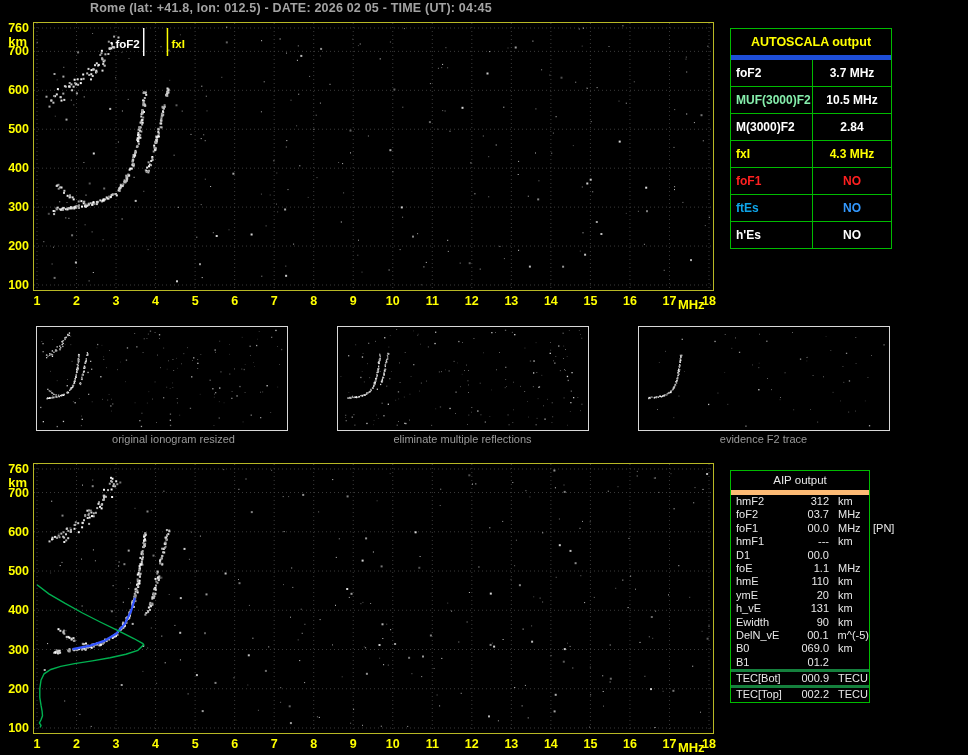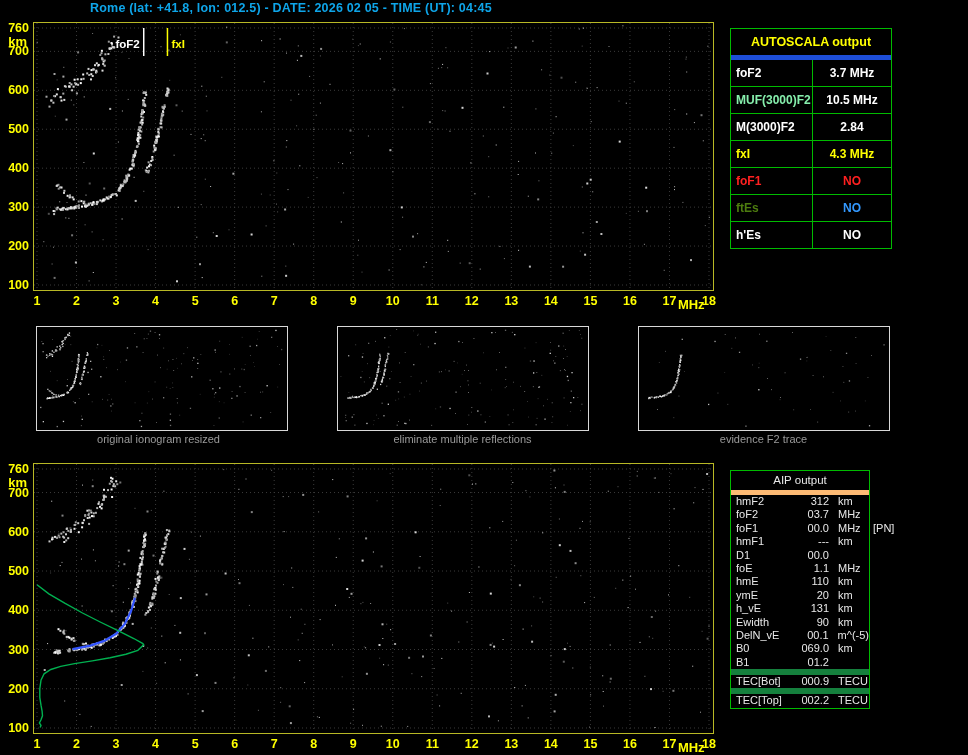--- a/index.html
+++ b/index.html
@@ -1,18 +1,18 @@
 <!DOCTYPE html>
 <html><head>
 <meta charset="utf-8">
 <style>
   html,body{margin:0;padding:0;background:#000;}
   .page{position:relative;width:968px;height:755px;background:#000;overflow:hidden;
         font-family:"Liberation Sans",sans-serif;}
-  .title{position:absolute;left:90px;top:1px;color:#0ea5e9;font-size:12.5px;font-weight:bold;
+  .title{position:absolute;left:90px;top:1px;color:#a3a3a3;font-size:12.5px;font-weight:bold;
          letter-spacing:.2px;white-space:nowrap;}
   #plots{position:absolute;left:0;top:0;}
   .caption{position:absolute;top:433px;width:251px;text-align:center;color:#9a9a9a;font-size:11px;}
   
   #autoscala{position:absolute;left:730px;top:28px;width:160px;border:1px solid #00bb00;background:#000;}
   .as-header{height:26px;line-height:26px;text-align:center;color:#ffff00;font-weight:bold;
              font-size:12.5px;border-bottom:5px solid #1d4ed8;}
   .as-row{display:flex;height:26px;line-height:26px;border-bottom:1px solid #00bb00;
           font-size:12px;font-weight:bold;}
   .as-row:last-child{border-bottom:none;}
@@ -22,21 +22,21 @@
   #aip{position:absolute;left:730px;top:470px;width:138px;border:1px solid #00bb00;background:#000;
        color:#e8e8e8;font-size:11px;}
   .aip-header{height:19px;line-height:19px;text-align:center;border-bottom:5px solid #fdba74;
               font-size:11.5px;color:#e8e8e8;}
   .aip-row{position:relative;display:flex;height:13.4px;line-height:13.4px;padding-left:5px;}
   .aip-name{width:57px;}
   .aip-val{width:36px;text-align:right;}
   .aip-unit{margin-left:9px;white-space:nowrap;}
   .aip-note{position:absolute;left:142px;top:0;white-space:nowrap;color:#e8e8e8;}
   .tec-row{position:relative;display:flex;height:13.4px;line-height:13.4px;padding-left:5px;
-           border-top:6px solid #15803d;}
+           border-top:3px solid #15803d;}
 </style>
 </head>
 <body>
 
 <div class="page">
 
   <div class="title">Rome (lat: +41.8, lon: 012.5) - DATE: 2026 02 05 - TIME (UT): 04:45</div>
 
   <svg id="plots" width="968" height="755">
       <g>
@@ -2205,21 +2205,21 @@
           <rect x="758.2" y="389.1" width="1.3" height="1.3" fill="rgb(214,214,214)"></rect>
           <rect x="868.9" y="425.1" width="1.3" height="1.3" fill="rgb(169,169,169)"></rect>
           <rect x="735.3" y="337.6" width="0.7" height="0.7" fill="rgb(209,209,209)"></rect>
           <rect x="724.8" y="334.1" width="0.7" height="0.7" fill="rgb(194,194,194)"></rect>
           <rect x="871.3" y="355.2" width="0.7" height="0.7" fill="rgb(170,170,170)"></rect>
           <rect x="799.9" y="358.5" width="1.3" height="1.3" fill="rgb(146,146,146)"></rect>
         </g>
       </g>
     </svg>
 
-  <div class="caption" style="left:33px">original ionogram resized</div>
+  <div class="caption" style="left:48px">original ionogram resized</div>
   <div class="caption" style="left:337px">eliminate multiple reflections</div>
   <div class="caption" style="left:638px">evidence F2 trace</div>
 
   <div id="autoscala">
     <div class="as-header">AUTOSCALA output</div>
     <div id="as-rows">
         <div class="as-row">
           <div class="as-name" style="color: rgb(255, 255, 255);">foF2</div>
           <div class="as-val" style="color: rgb(255, 255, 255);">3.7 MHz</div>
         </div>
@@ -2233,21 +2233,21 @@
         </div>
         <div class="as-row">
           <div class="as-name" style="color: rgb(255, 255, 0);">fxI</div>
           <div class="as-val" style="color: rgb(255, 255, 0);">4.3 MHz</div>
         </div>
         <div class="as-row">
           <div class="as-name" style="color: rgb(255, 32, 32);">foF1</div>
           <div class="as-val" style="color: rgb(255, 32, 32);">NO</div>
         </div>
         <div class="as-row">
-          <div class="as-name" style="color: #4d7c0f;">ftEs</div>
+          <div class="as-name" style="color: #0ea5e9;">ftEs</div>
           <div class="as-val" style="color: rgb(51, 153, 255);">NO</div>
         </div>
         <div class="as-row">
           <div class="as-name" style="color: rgb(255, 255, 255);">h'Es</div>
           <div class="as-val" style="color: rgb(255, 255, 255);">NO</div>
         </div>
       </div>
   </div>
 
   <div id="aip">

